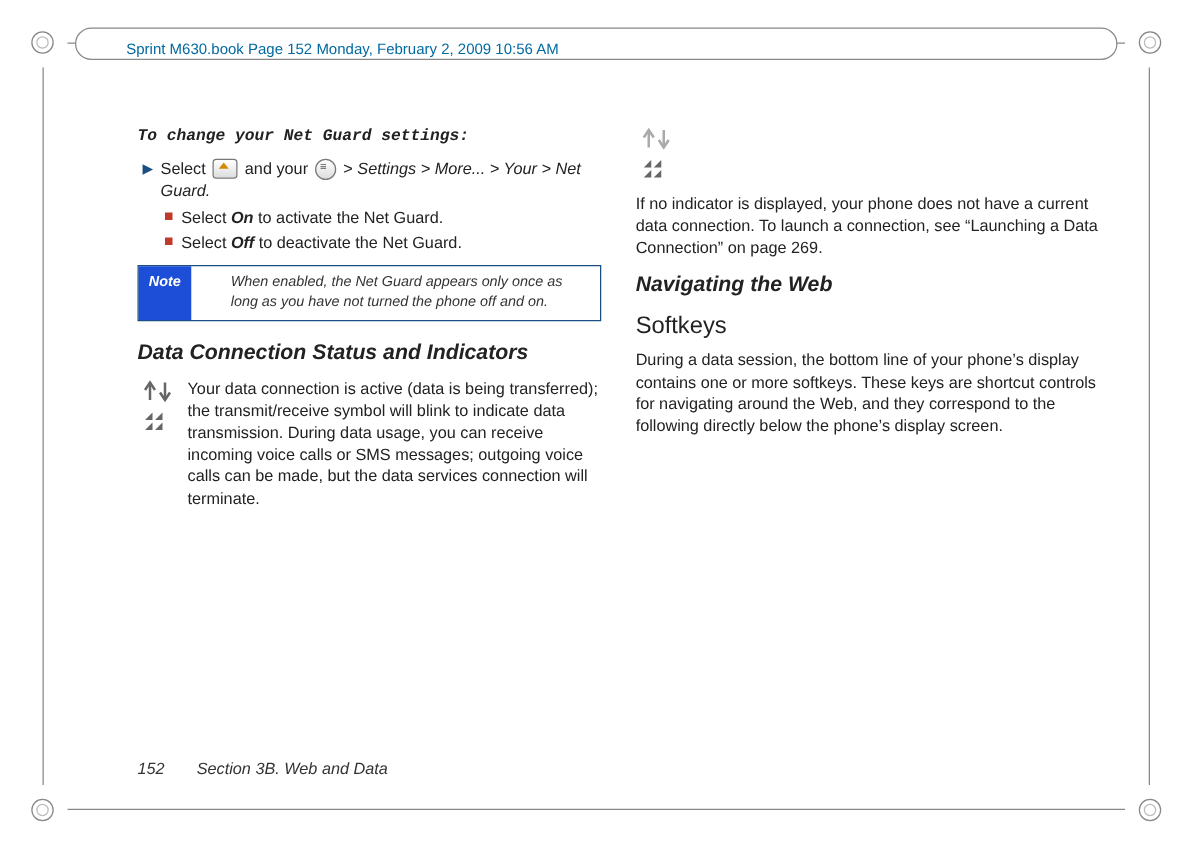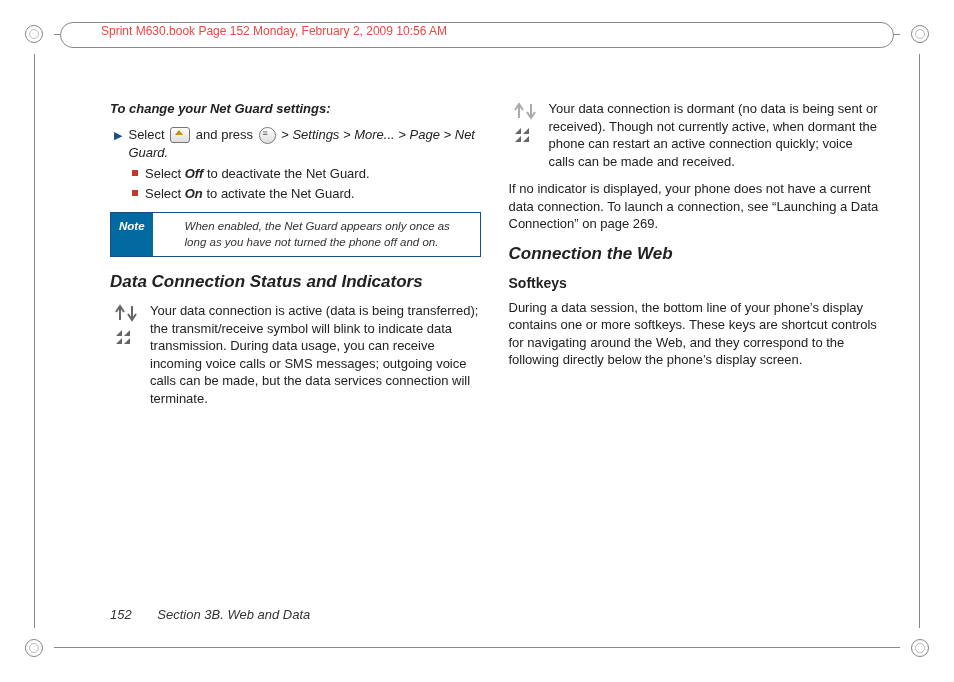--- a/index.html
+++ b/index.html
@@ -8,41 +8,41 @@
   .orn{position:absolute;width:18px;height:18px;border:1px solid #888;border-radius:50%;box-sizing:border-box;}
   .orn::before{content:"";position:absolute;inset:3px;border:1px solid #bbb;border-radius:50%;}
   .orn-tl{left:25px;top:25px;} .orn-tr{right:25px;top:25px;}
   .orn-bl{left:25px;bottom:25px;} .orn-br{right:25px;bottom:25px;}
   .crop{position:absolute;background:#888;}
   .crop-t{left:54px;right:54px;top:34px;height:1px;}
   .crop-b{left:54px;right:54px;bottom:34px;height:1px;}
   .crop-l{top:54px;bottom:54px;left:34px;width:1px;}
   .crop-r{top:54px;bottom:54px;right:34px;width:1px;}
   
-  .hdr{position:absolute;left:60px;top:22px;right:60px;height:26px;border:1px solid #888;border-radius:13px;padding:0 40px;box-sizing:border-box;display:flex;align-items:flex-start;font-size:12px;color:#ef4444;background:#fff;}
+  .hdr{position:absolute;left:60px;top:22px;right:60px;height:26px;border:1px solid #888;border-radius:13px;padding:0 40px;box-sizing:border-box;display:flex;align-items:flex-end;font-size:12px;color:#0369a1;background:#fff;}
   
   .content{position:absolute;left:110px;right:75px;top:100px;bottom:80px;display:flex;column-gap:28px;}
   .col{flex:1;min-width:0;}
-  .instr{font-style:italic;font-weight:600;font-size:13px;margin-bottom:8px;}
+  .instr{font-style:italic;font-weight:600;font-size:13px;margin-bottom:8px;font-family:Liberation Mono, monospace;}
   .step{display:flex;margin:4px 0 4px 4px;}
   .step .arrow{color:#1b4f83;margin-right:6px;font-size:11px;line-height:18px;}
   .step .txt{flex:1;}
   .sub{display:flex;margin:2px 0 2px 22px;}
   .sub .sq{width:6px;height:6px;background:#c0392b;margin:5px 7px 0 0;flex:none;}
   .keycap{display:inline-block;vertical-align:middle;width:18px;height:14px;border:1px solid #777;border-radius:3px;background:linear-gradient(#fff,#ddd);position:relative;margin:0 2px;}
   .keycap.home::after{content:"";position:absolute;left:4px;top:2px;width:0;height:0;border-left:4px solid transparent;border-right:4px solid transparent;border-bottom:5px solid #d08b00;}
   .keycap.menu{border-radius:50%;width:15px;height:15px;}
   .keycap.menu::after{content:"≡";position:absolute;left:3px;top:-1px;font-size:9px;color:#555;}
   .it{font-style:italic;text-align:center;}
   .bold{font-weight:700;}
   .notebox{display:flex;border:1px solid #1b4f83;margin:10px 0 14px 0;font-size:11.5px;}
-  .notebox .lbl{background:#0369a1;color:#fff;padding:6px 8px;font-style:italic;font-weight:600;}
+  .notebox .lbl{background:#1d4ed8;color:#fff;padding:6px 8px;font-style:italic;font-weight:600;}
   .notebox .msg{padding:6px 8px;font-style:italic;color:#333;margin-left:24px;}
   h2.sec{font-style:italic;font-weight:600;font-size:17px;margin:4px 0 8px 0;color:#222;}
-  h3.sub{font-weight:700;font-size:14px;margin:8px 0 6px 0;}
+  h3.sub{font-weight:400;font-size:19px;margin:8px 0 6px 0;}
   p{margin:0 0 10px 0;}
   .iconrow{display:flex;margin-bottom:10px;}
   .sigicon{width:34px;flex:none;margin-right:6px;}
   .sigicon svg{display:block;}
   
   .footer{position:absolute;left:110px;bottom:58px;font-size:13px;color:#333;text-align:center;}
   .footer .pn{font-style:italic;margin-right:22px;}
   .footer .sect{font-style:italic;}
 </style>
 </head>
@@ -65,47 +65,47 @@
   <div class="content">
 
     <div class="col">
       <div class="instr">To change your Net Guard settings:</div>
 
       <div class="step">
         <span class="arrow">▶</span>
         <span class="txt">
           <span>Select </span>
           <span class="keycap home"></span>
-          <span> and press </span>
+          <span> and your </span>
           <span class="keycap menu"></span>
           <span> &gt; </span>
           <span class="it">Settings</span>
           <span class="it"> &gt; </span>
           <span class="it">More...</span>
           <span class="it"> &gt; </span>
-          <span class="it">Page</span>
+          <span class="it">Your</span>
           <span class="it"> &gt; </span>
           <span class="it">Net Guard.</span>
         </span>
       </div>
 
       <div class="sub">
         <span class="sq"></span>
         <span>
           <span>Select </span>
-          <span class="it bold">Off</span>
-          <span> to deactivate the Net Guard.</span>
+          <span class="it bold">On</span>
+          <span> to activate the Net Guard.</span>
         </span>
       </div>
       <div class="sub">
         <span class="sq"></span>
         <span>
           <span>Select </span>
-          <span class="it bold">On</span>
-          <span> to activate the Net Guard.</span>
+          <span class="it bold">Off</span>
+          <span> to deactivate the Net Guard.</span>
         </span>
       </div>
 
       <div class="notebox">
         <div class="lbl">Note</div>
         <div class="msg">When enabled, the Net Guard appears only once as long as you have not turned the phone off and on.</div>
       </div>
 
       <h2 class="sec">Data Connection Status and Indicators</h2>
 
@@ -141,26 +141,25 @@
                 <path d="M18 12 l4 6 l4 -6"></path>
             </g>
             <g fill="#666">
                 <polygon points="6,34 12,28 12,34"></polygon>
                 <polygon points="14,34 20,28 20,34"></polygon>
               <polygon points="6,42 12,36 12,42"></polygon>
                 <polygon points="14,42 20,36 20,42"></polygon>
               </g>
           </svg>
         </div>
-        <div>Your data connection is dormant (no data is being sent or received). Though not currently active, when dormant the phone can restart an active connection quickly; voice calls can be made and received.</div>
       </div>
 
       <p>If no indicator is displayed, your phone does not have a current data connection. To launch a connection, see “Launching a Data Connection” on page 269.</p>
 
-      <h2 class="sec">Connection the Web</h2>
+      <h2 class="sec">Navigating the Web</h2>
 
       <h3 class="sub">Softkeys</h3>
       <p>During a data session, the bottom line of your phone’s display contains one or more softkeys. These keys are shortcut controls for navigating around the Web, and they correspond to the following directly below the phone’s display screen.</p>
     </div>
   </div>
 
   <div class="footer">
     <span class="pn">152</span>
     <span class="sect">Section 3B. Web and Data</span>
   </div>

